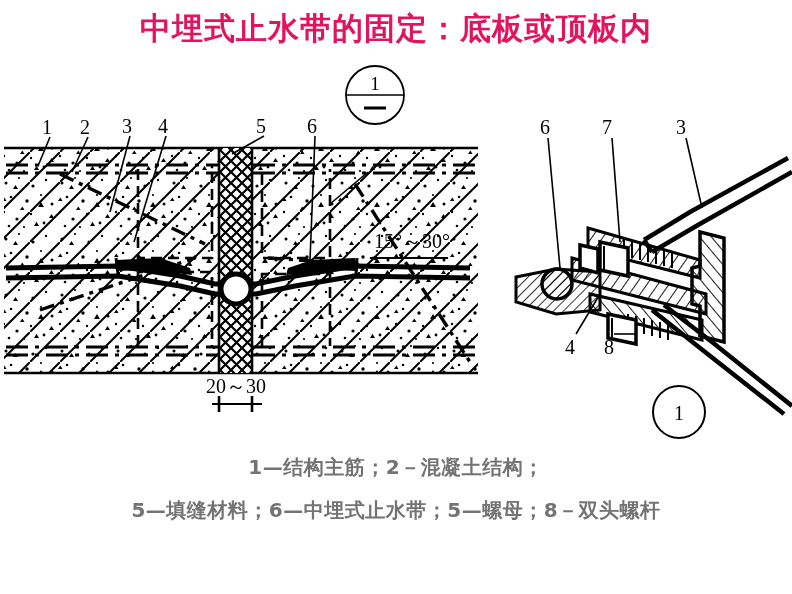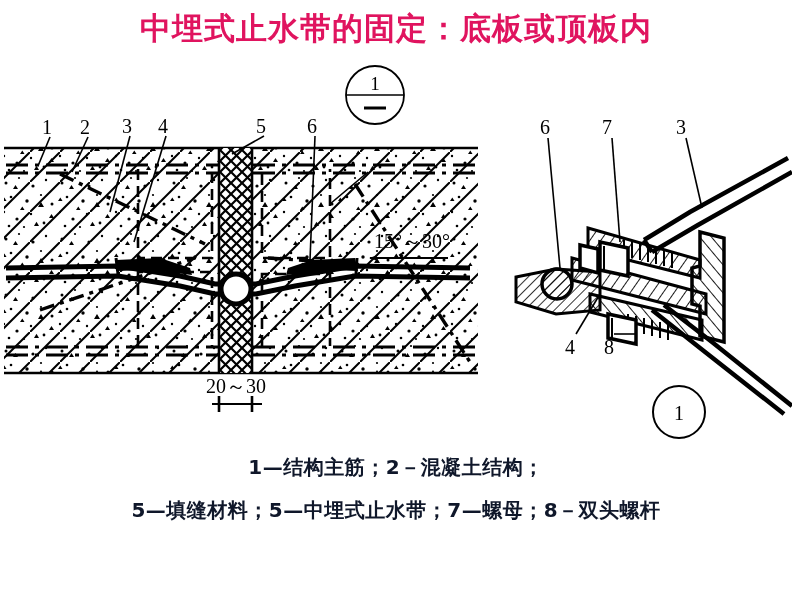--- a/index.html
+++ b/index.html
@@ -53,21 +53,21 @@
     left: 0;
     top: 446px;
     width: 792px;
   }
   .cap-line {
     text-align: center;
     font-family: "DejaVu Sans", sans-serif;
     font-weight: bold;
     font-size: 20px;
     line-height: 43px;
-    color: #0f172a;
+    color: #737373;
     white-space: nowrap;
     letter-spacing: 0.5px;
   }
 </style>
 </head>
 <body>
 
 <div id="slide">
 
   <div id="title">中埋式止水带的固定：底板或顶板内</div>
@@ -294,16 +294,16 @@
         <g>
           <circle cx="679" cy="350" r="26" fill="#ffffff" stroke="#000" stroke-width="2"></circle>
           <text x="679" y="358" text-anchor="middle" font-family="Liberation Serif, serif" font-size="20">1</text>
         </g>
       </g>
     </svg>
   </div>
 
   <div id="caption">
     <div class="cap-line">1—结构主筋；2－混凝土结构；</div>
-    <div class="cap-line">5—填缝材料；5—中埋式止水带；7—螺母；8－双头螺杆</div>
+    <div class="cap-line">5—填缝材料；6—中埋式止水带；5—螺母；8－双头螺杆</div>
   </div>
 
 </div>
 
 </body></html>

